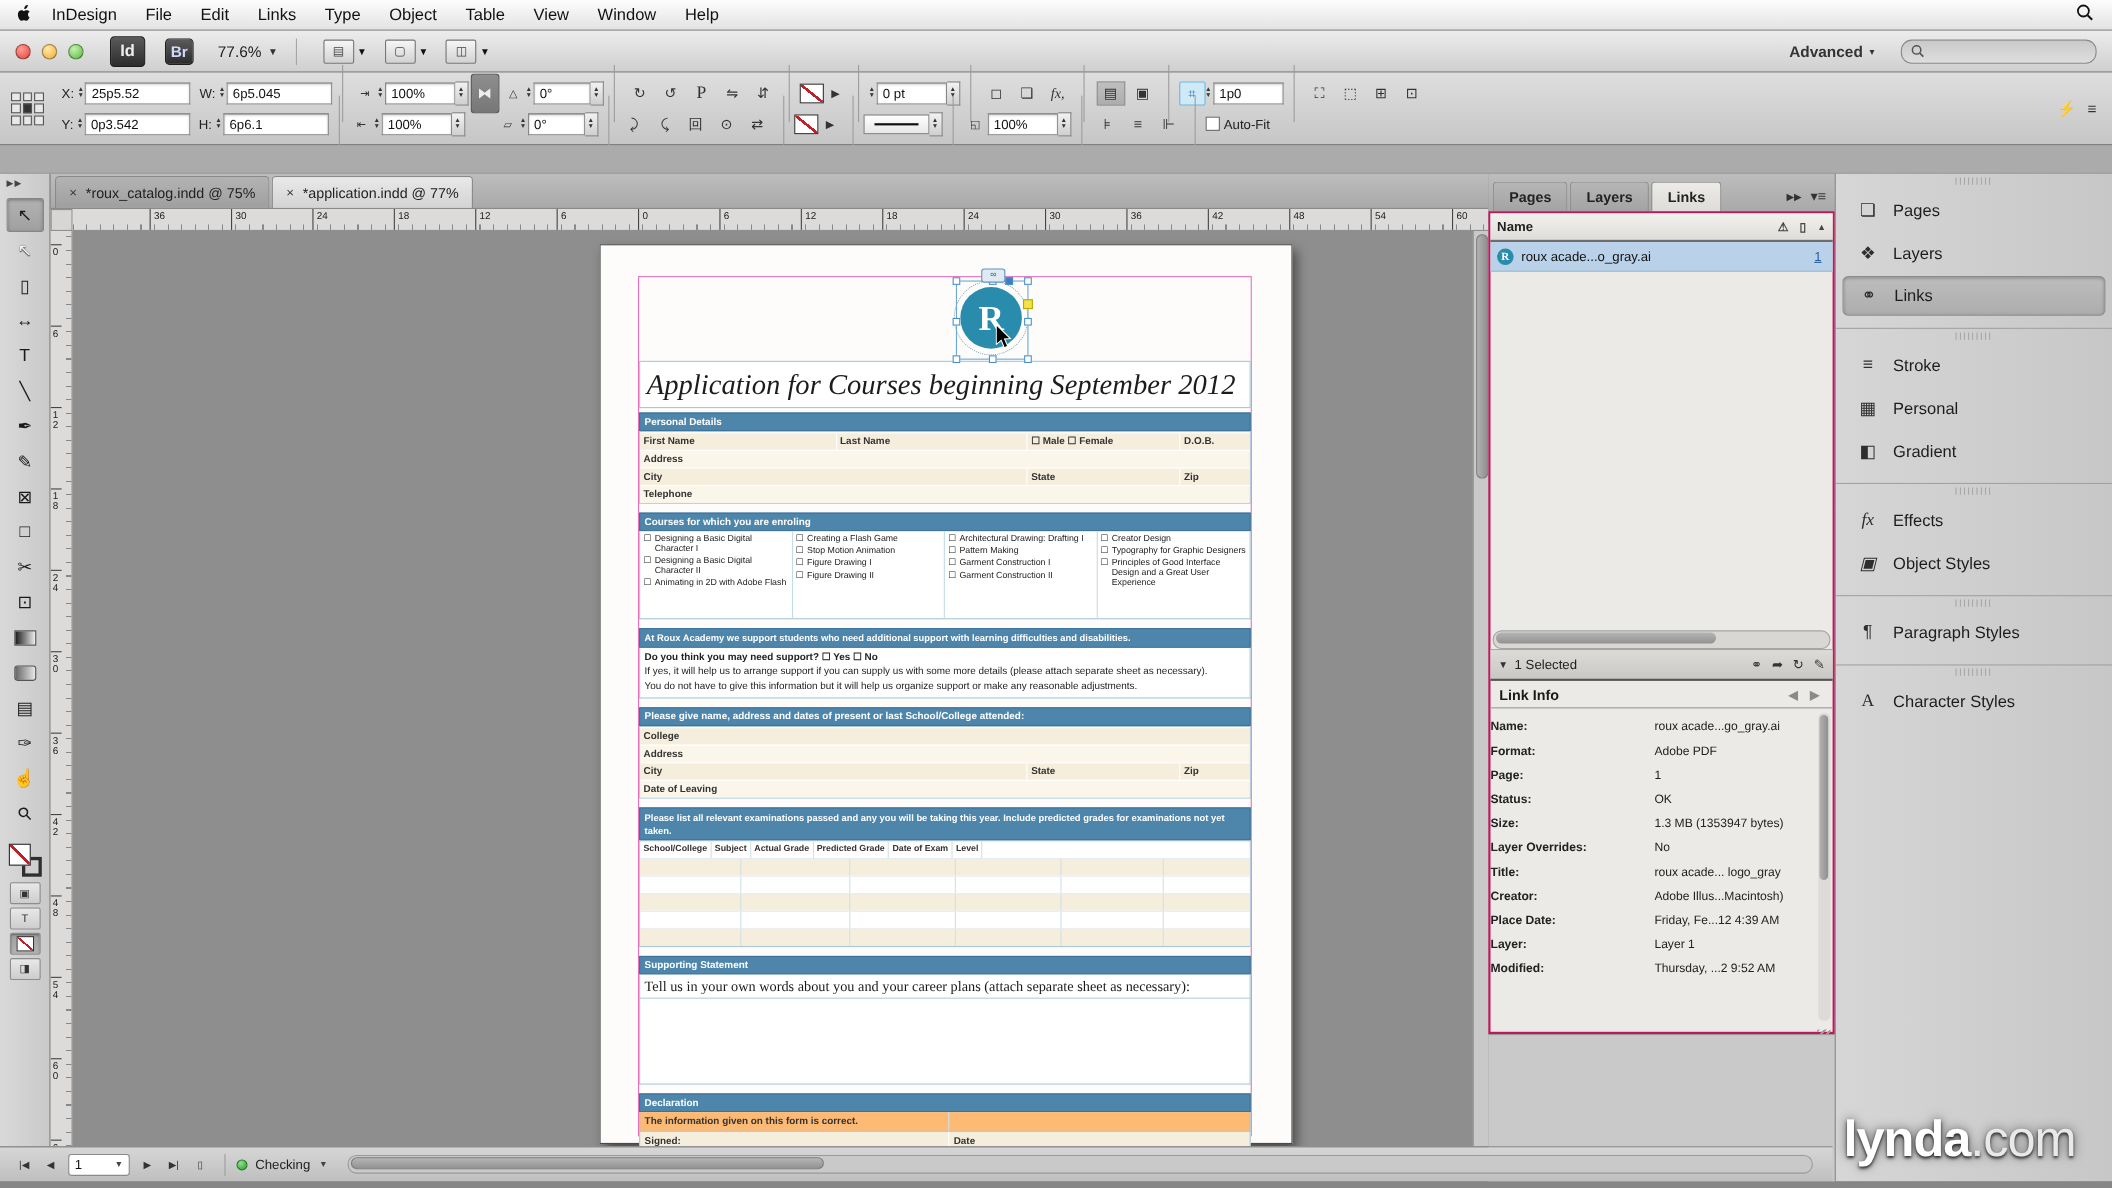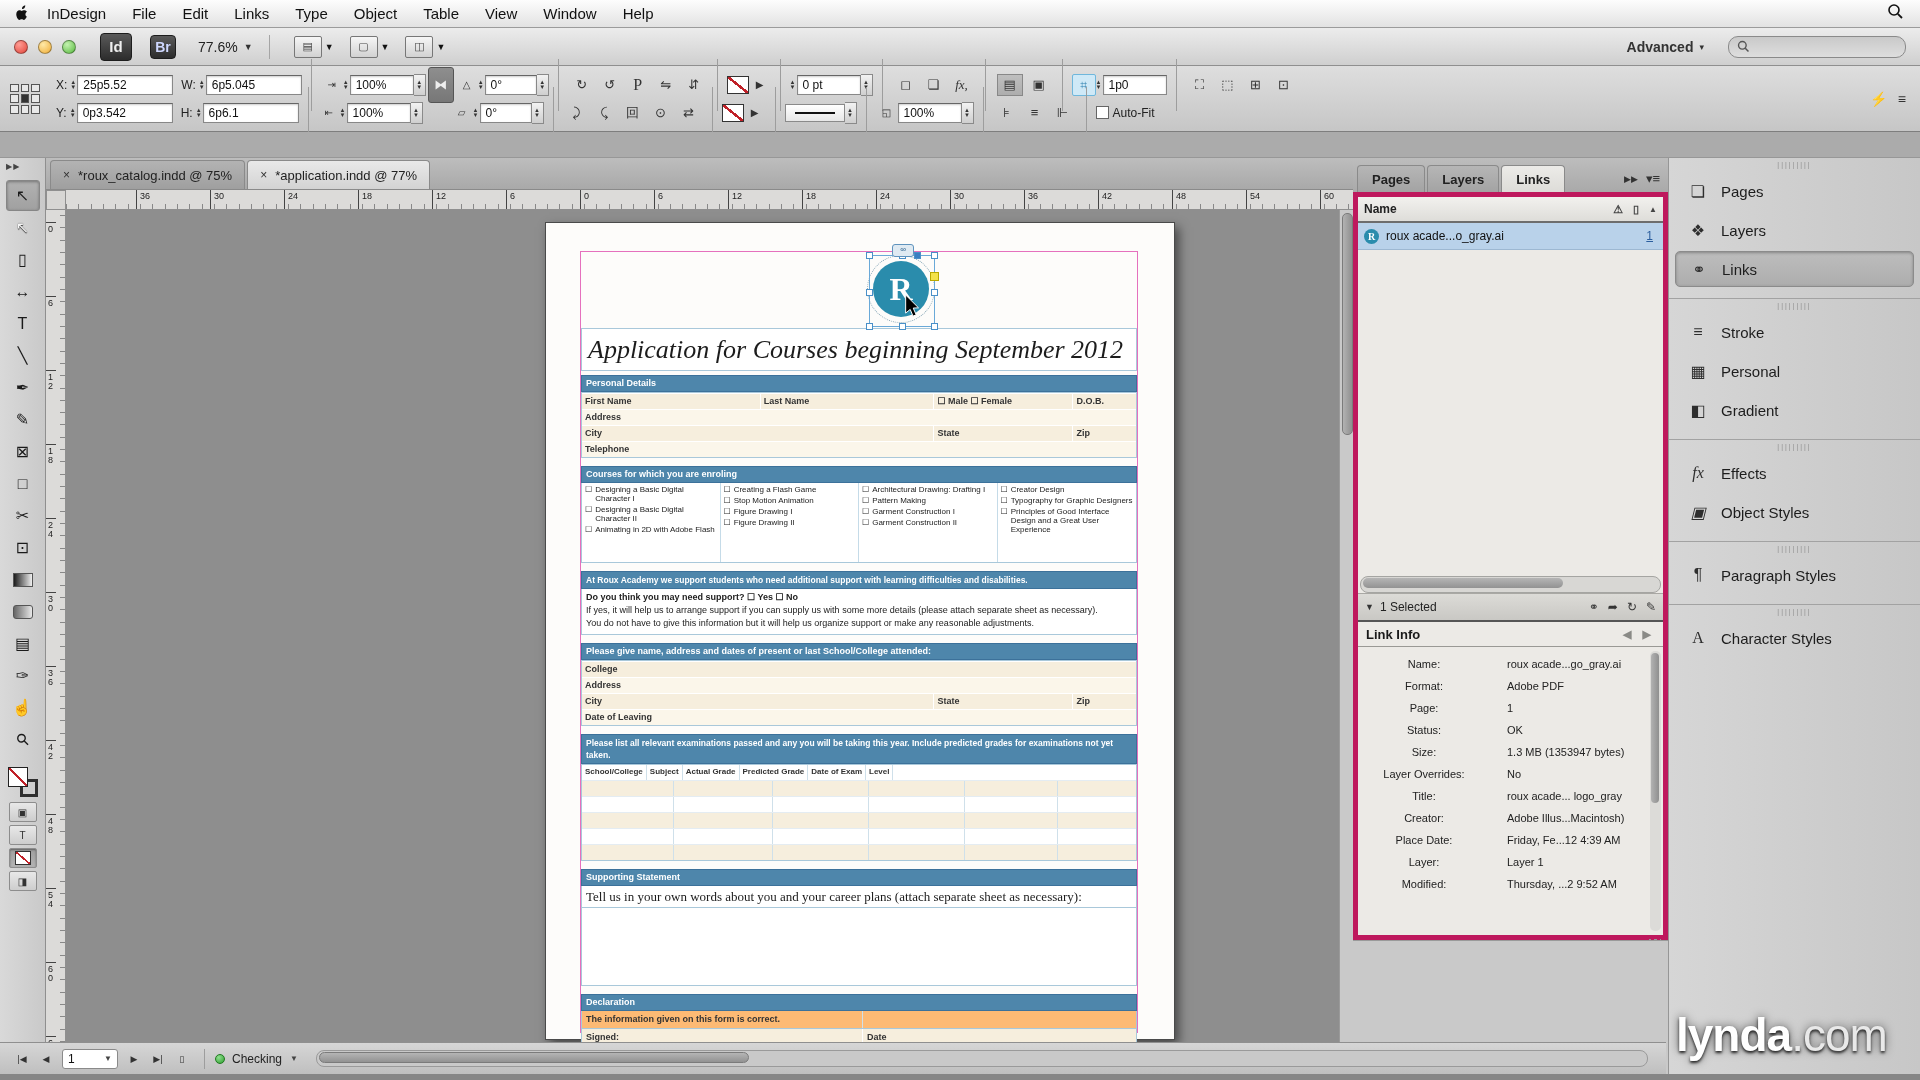--- a/index.html
+++ b/index.html
@@ -171,42 +171,42 @@
   #h-scroll{flex:1;height:15px;margin:0 18px;background:#c9c9c9;border:1px solid #9a9a9a;border-radius:8px;position:relative}
   #h-scroll .thumb{position:absolute;left:2px;top:1px;width:430px;height:11px;background:linear-gradient(#b5b5b5,#929292);
     border-radius:6px;border:1px solid #7b7b7b;box-sizing:border-box}
   #bottom-edge{left:0;top:1074px;width:1920px;height:6px;background:#868686}
   
   #panel-strip{left:1353px;top:158px;width:315px;height:34px;background:linear-gradient(#bdbdbd,#a9a9a9);display:flex;align-items:flex-end;box-sizing:border-box;padding-left:4px}
   .ptab{height:26px;padding:0 14px;display:flex;align-items:center;font-size:13px;font-weight:bold;color:#222;
     background:linear-gradient(#b6b6b6,#a3a3a3);border:1px solid #8a8a8a;border-bottom:none;border-radius:4px 4px 0 0;margin-right:2px}
   .ptab-active{background:linear-gradient(#ecebe8,#dddcd8)}
   #panel-strip .pextras{margin-left:auto;display:flex;align-items:center;gap:8px;padding:0 8px 6px 0;font-size:9px;color:#333}
-  #links-panel{left:1353px;top:192px;width:315px;height:748px;background:#eceae6;border:5px solid #be185d;box-sizing:border-box}
+  #links-panel{left:1353px;top:192px;width:315px;height:748px;background:#eceae6;border:2px solid #be185d;box-sizing:border-box}
   #links-head{height:24px;border-bottom:2px solid #6d6d6d;display:flex;align-items:center;padding:0 6px;
     background:linear-gradient(#f2f1ee,#deddd9);font-size:12px;font-weight:bold;color:#222}
   #links-head .hicons{margin-left:auto;display:flex;align-items:center;gap:10px;font-size:11px;color:#444}
   #link-row{height:26px;background:#b9d2ea;border-bottom:1px solid #9db8d2;display:flex;align-items:center;padding:0 6px}
   #link-row .rlogo{width:15px;height:15px;border-radius:50%;background:#2a8cac;color:#fff;font-size:10px;font-weight:bold;
     display:flex;align-items:center;justify-content:center;margin-right:7px;font-family:"Liberation Serif",serif}
   #link-row .lname{font-size:12px;color:#111}
   #link-row .lpage{margin-left:auto;font-size:12px;color:#2b5e9e;text-decoration:underline;padding-right:4px}
   #links-empty{height:326px}
   #links-hscroll{height:15px;margin:0 2px;background:#d8d7d4;border:1px solid #a5a5a2;border-radius:8px;position:relative}
   #links-hscroll .thumb{position:absolute;left:2px;top:1px;width:200px;height:10px;background:linear-gradient(#b5b5b5,#929292);border-radius:6px}
   #sel-bar{height:26px;background:linear-gradient(#dcdbd7,#c9c8c4);border-top:1px solid #a9a8a4;border-bottom:2px solid #555;
     display:flex;align-items:center;padding:0 7px;font-size:12px;color:#222}
   #sel-bar .tri{font-size:9px;margin-right:6px;color:#333}
   #sel-bar .sicons{margin-left:auto;display:flex;gap:9px;font-size:12px;color:#333}
   #linkinfo-head{height:24px;display:flex;align-items:center;padding:0 8px;font-size:13px;font-weight:bold;color:#1a1a1a;
     border-bottom:1px solid #9a9995}
   #linkinfo-head .arrows{margin-left:auto;font-size:11px;color:#8a8a86;letter-spacing:4px}
   #linkinfo-body{padding:6px 0 0;position:relative;height:300px}
   .lirow{display:flex;height:22px;align-items:center}
-  .lirow .ll{width:132px;text-align:center;font-size:11px;font-weight:normal;color:#222;flex:none}
+  .lirow .ll{width:132px;text-align:left;font-size:11px;font-weight:bold;color:#222;flex:none}
   .lirow .lv{font-size:11px;color:#222;margin-left:17px;white-space:nowrap;overflow:hidden}
   #li-scroll{position:absolute;right:2px;top:4px;width:11px;height:280px;background:#dcdbd8;border-radius:5px}
   #li-scroll .thumb{margin:2px 1px;width:8px;height:150px;background:linear-gradient(90deg,#b2b2b2,#8f8f8f);border-radius:4px}
   #li-grip{position:absolute;right:2px;bottom:2px;width:12px;height:12px;
     background:repeating-linear-gradient(135deg,#9a9a9a 0 2px,transparent 2px 4px)}
   
   #dock{left:1668px;top:158px;width:252px;height:916px;background:linear-gradient(90deg,#d6d6d6,#c7c7c7);
     border-left:1px solid #969696;box-sizing:border-box}
   .dock-group{border-top:1px solid #a2a2a2;padding-bottom:8px}
   .dock-group:first-child{border-top:none}

